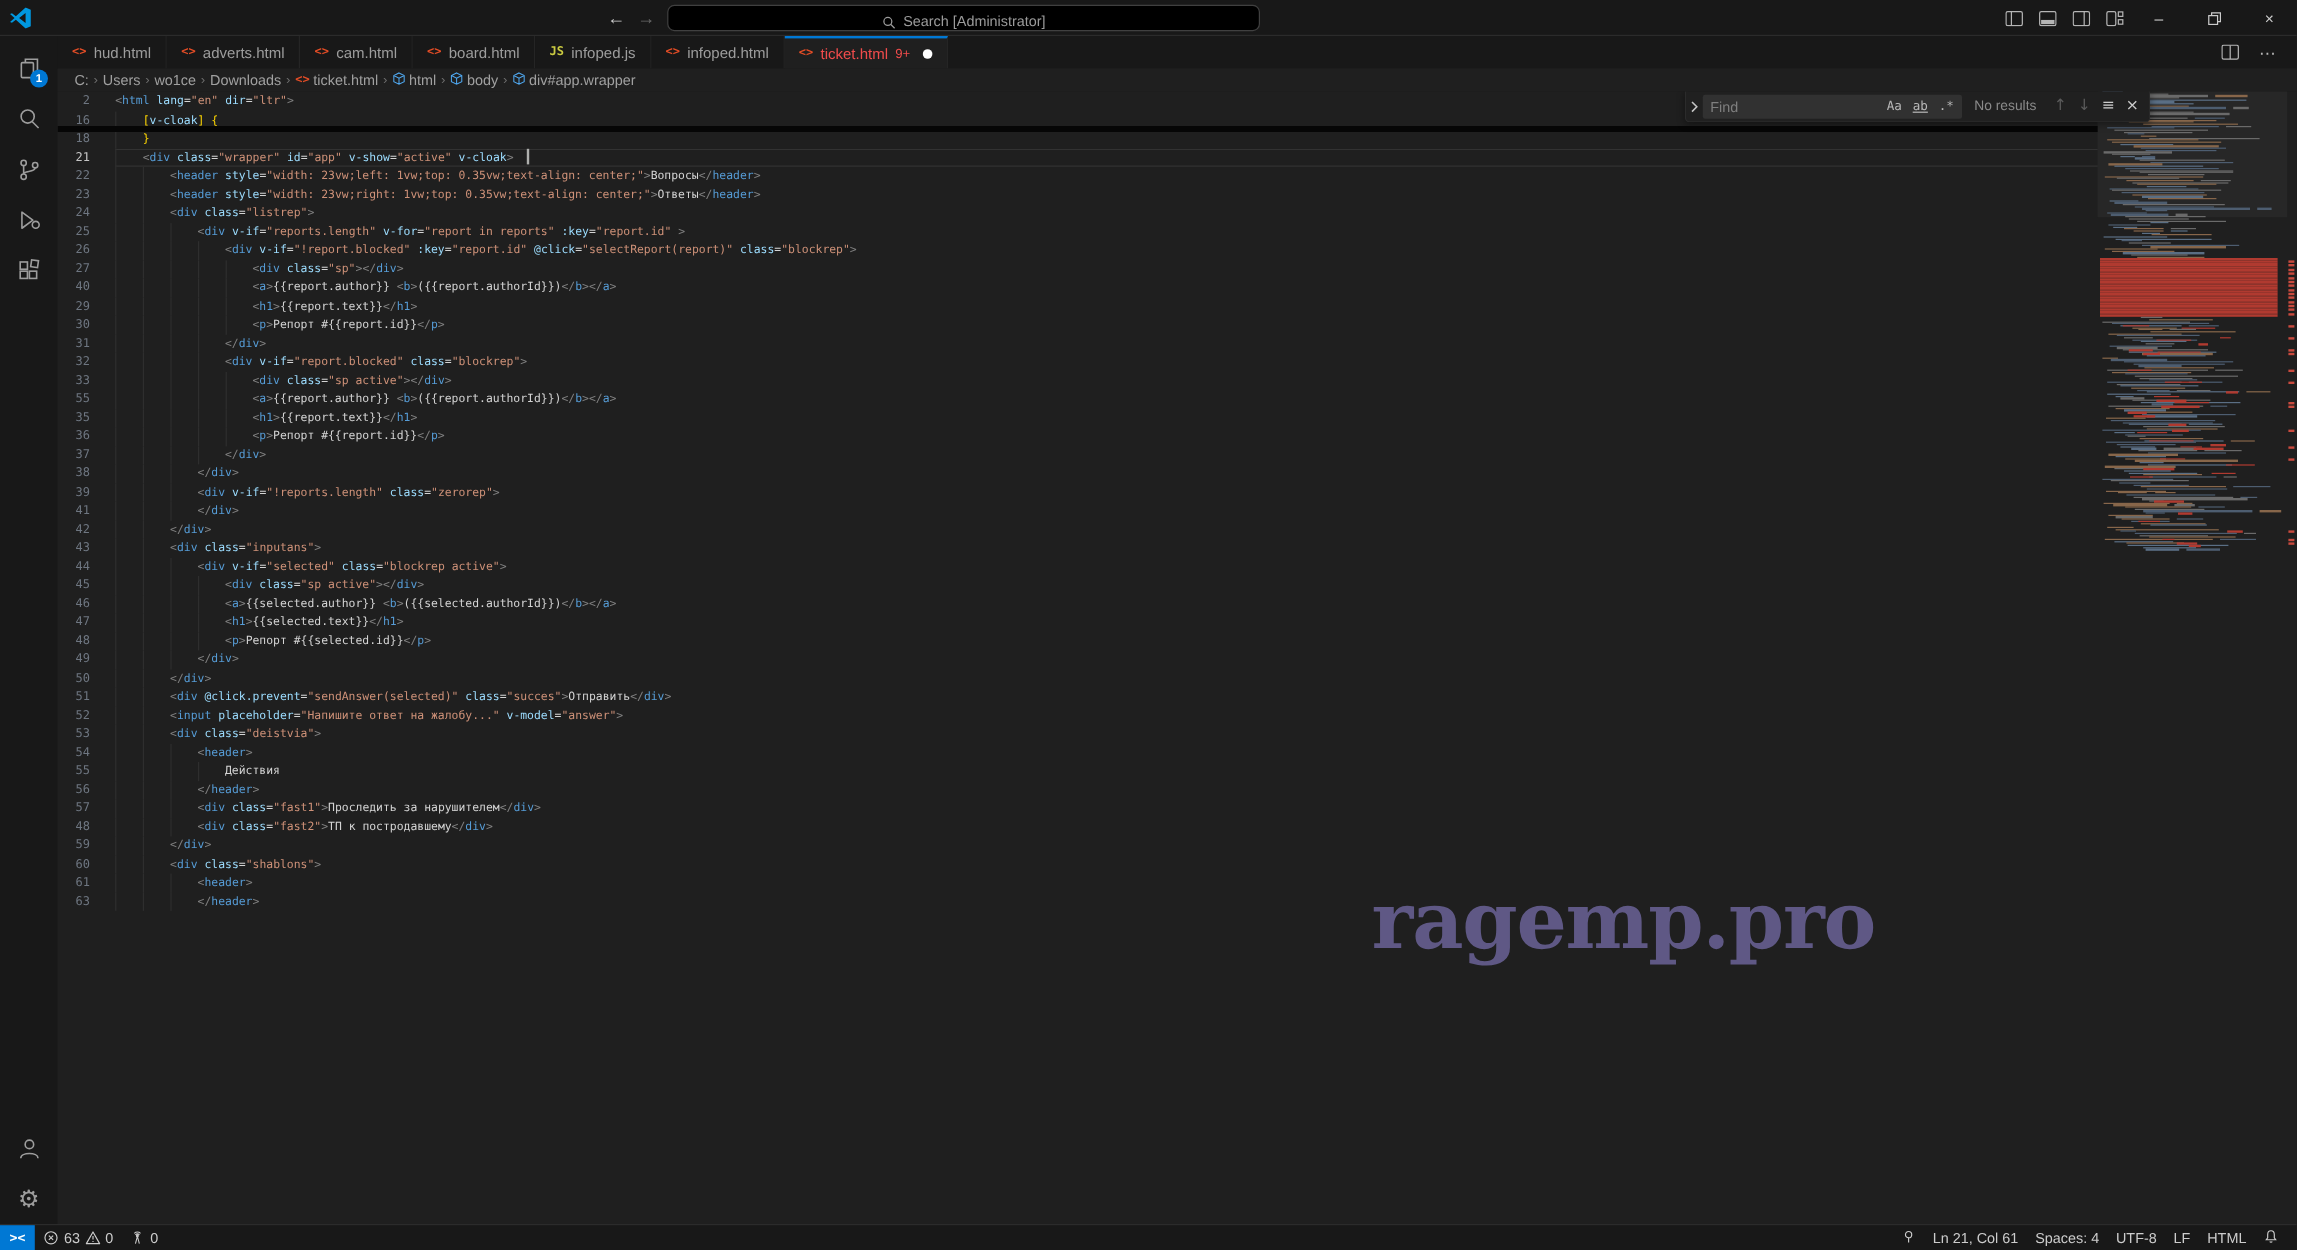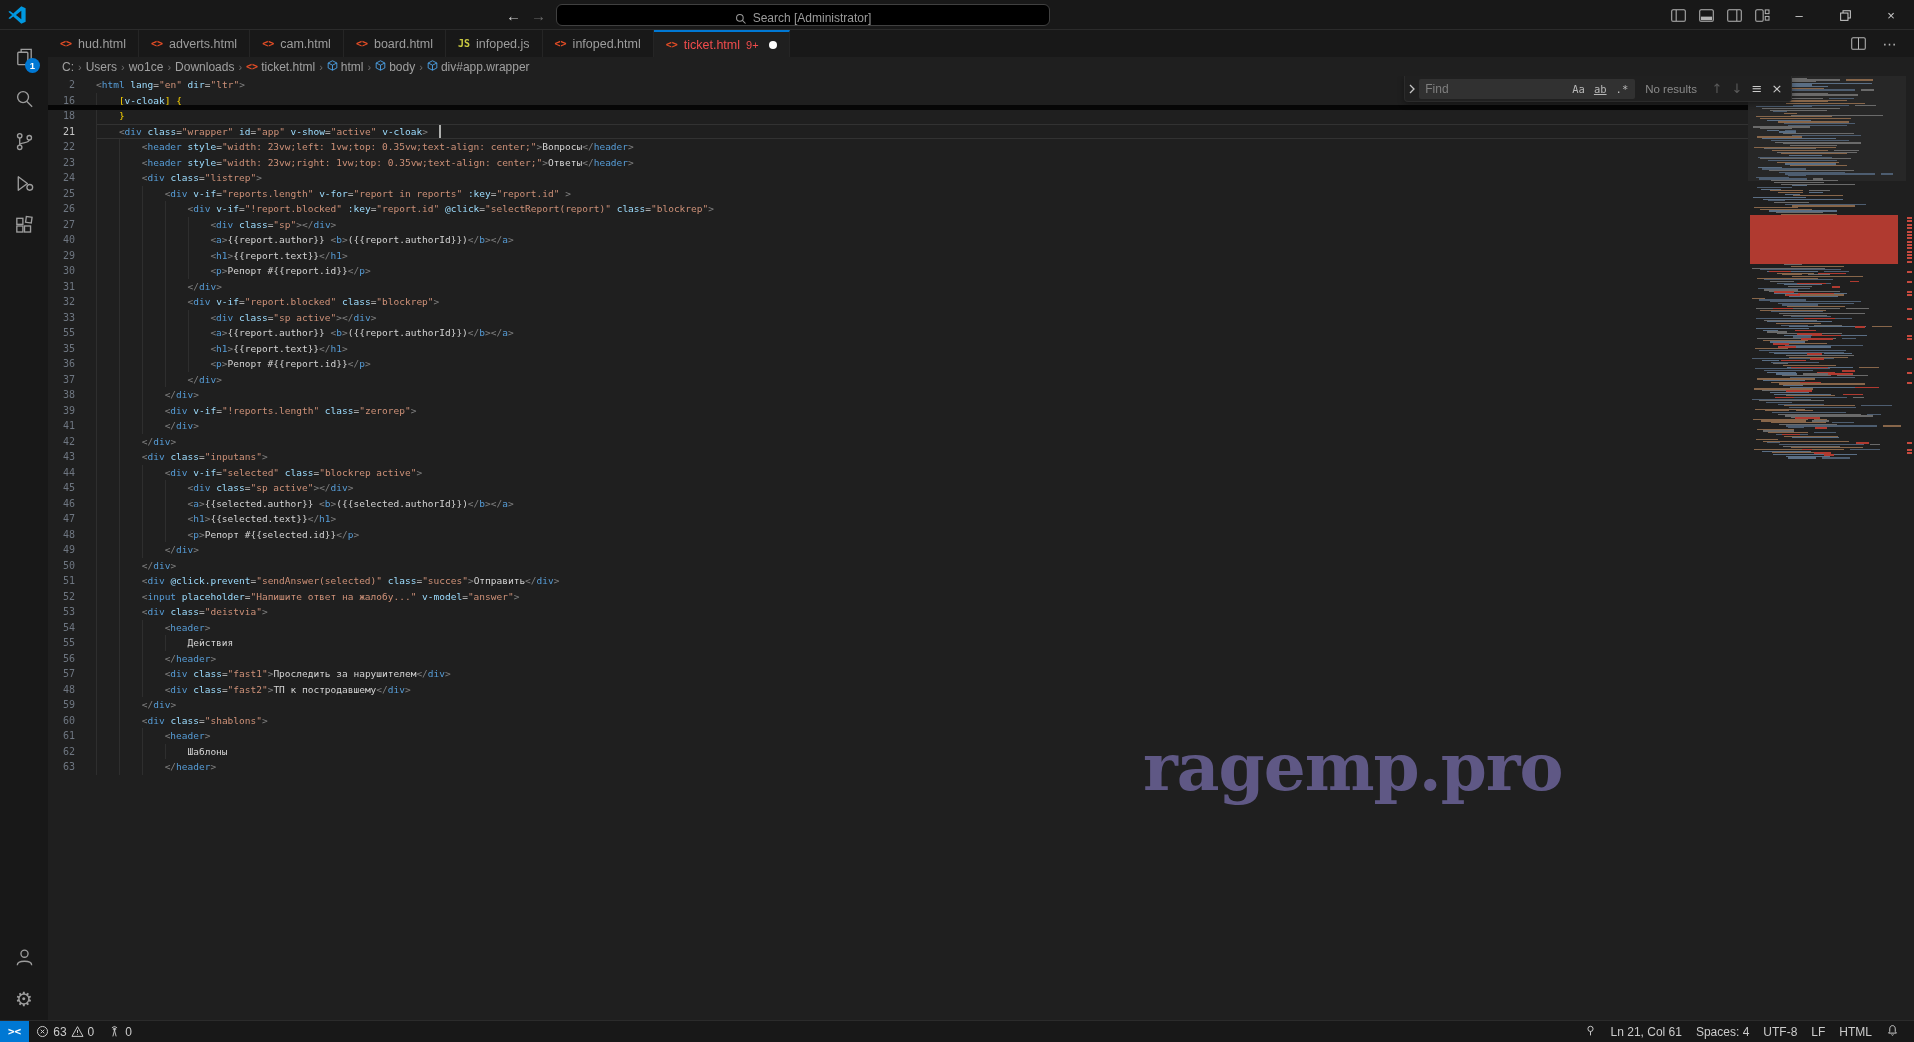--- a/index.html
+++ b/index.html
@@ -481,24 +481,20 @@
               <span class="gut">59</span>
               <span class="lc"><span class="ig"></span><span class="ig"></span><span class="tk-p">&lt;/</span><span class="tk-t">div</span><span class="tk-p">&gt;</span></span>
             </div>
             <div class="row">
               <span class="gut">60</span>
               <span class="lc"><span class="ig"></span><span class="ig"></span><span class="tk-p">&lt;</span><span class="tk-t">div</span><span class="tk-x"> </span><span class="tk-a">class</span><span class="tk-x">=</span><span class="tk-v">"shablons"</span><span class="tk-p">&gt;</span></span>
             </div>
             <div class="row">
               <span class="gut">61</span>
               <span class="lc"><span class="ig"></span><span class="ig"></span><span class="ig"></span><span class="tk-p">&lt;</span><span class="tk-t">header</span><span class="tk-p">&gt;</span></span>
-            </div>
-            <div class="row">
-              <span class="gut">62</span>
-              <span class="lc"><span class="ig"></span><span class="ig"></span><span class="ig"></span><span class="ig"></span><span class="tk-x">Шаблоны</span></span>
             </div>
             <div class="row">
               <span class="gut">63</span>
               <span class="lc"><span class="ig"></span><span class="ig"></span><span class="ig"></span><span class="tk-p">&lt;/</span><span class="tk-t">header</span><span class="tk-p">&gt;</span></span>
             </div>
           </div>
         <div class="minimap">
             <div class="mm-slider"></div>
             <div style="position: absolute; left: 4.07023px; top: 0px; width: 16.9567px; height: 1.15px; background: rgb(77, 93, 112);"></div>
             <div style="position: absolute; left: 14.1287px; top: 1.68px; width: 44.4417px; height: 1.15px; background: rgb(106, 106, 106);"></div>

